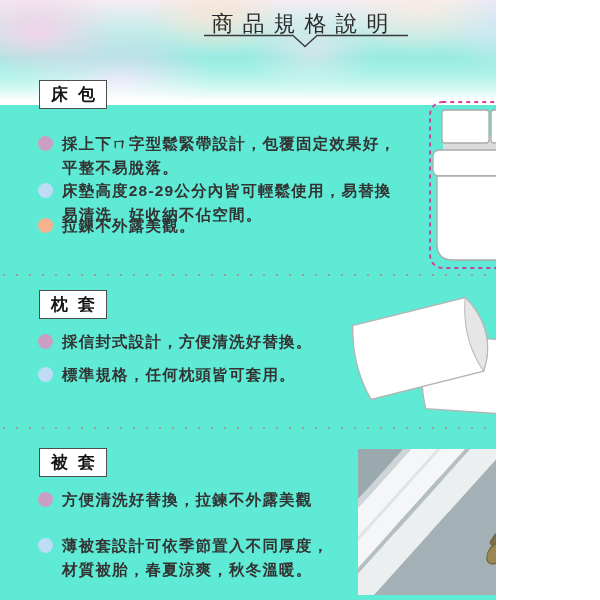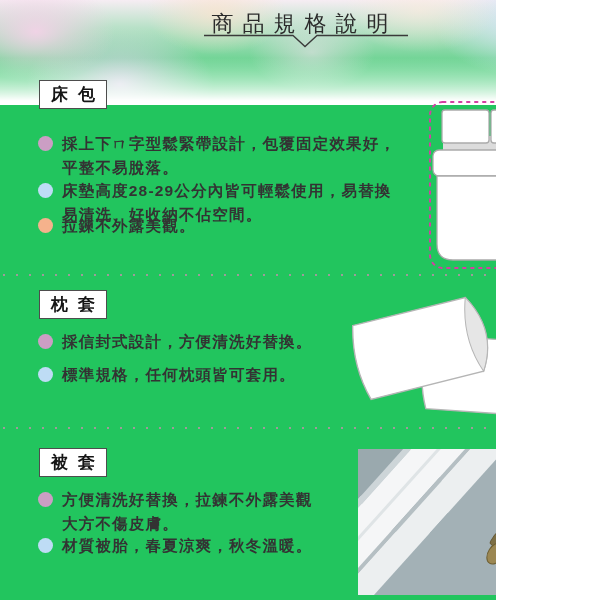--- a/index.html
+++ b/index.html
@@ -1,17 +1,17 @@
 <!DOCTYPE html>
 <html><head>
 <meta charset="utf-8">
 <style>
   html,body{margin:0;padding:0;}
   #stage{
-    position:relative;width:496px;height:600px;background:#22c55e;overflow:hidden;
+    position:relative;width:496px;height:600px;background:#5eead4;overflow:hidden;
     font-family:"Liberation Sans",sans-serif;
   }
   
   .header-bg{
     position:absolute;left:0;top:0;width:600px;height:105px;
     background:
       radial-gradient(110px 70px at 6% 30%, rgba(243,210,231,.95), rgba(243,210,231,0) 72%),
       radial-gradient(130px 80px at 20% 80%, rgba(232,212,243,.85), rgba(232,212,243,0) 72%),
       radial-gradient(100px 60px at 36% 12%, rgba(250,228,206,.75), rgba(250,228,206,0) 70%),
       radial-gradient(90px 55px at 52% 50%, rgba(246,226,241,.55), rgba(246,226,241,0) 70%),
@@ -133,27 +133,27 @@
   </svg>
 
   <div class="dotline" style="top:427px"></div>
 
   <div class="sec-box" style="top:448px">被套</div>
 
   <div class="bullet" style="top:488px">
     <span class="dot" style="background-color: rgb(203, 158, 196);"></span>
     <span class="btext">
       <span class="bl">方便清洗好替換，拉鍊不外露美觀</span>
-      <span class="bl">大方不傷皮膚。</span>
     </span>
   </div>
 
   <div class="bullet" style="top:534px">
     <span class="dot" style="background-color: rgb(190, 220, 245);"></span>
     <span class="btext">
+      <span class="bl">薄被套設計可依季節置入不同厚度，</span>
       <span class="bl">材質被胎，春夏涼爽，秋冬溫暖。</span>
     </span>
   </div>
 
   <svg class="illus photo-illus" width="228" height="146" viewBox="0 0 228 146">
     <defs>
       <clipPath id="photoclip">
           <rect width="228" height="146"></rect>
         </clipPath>
     </defs>

